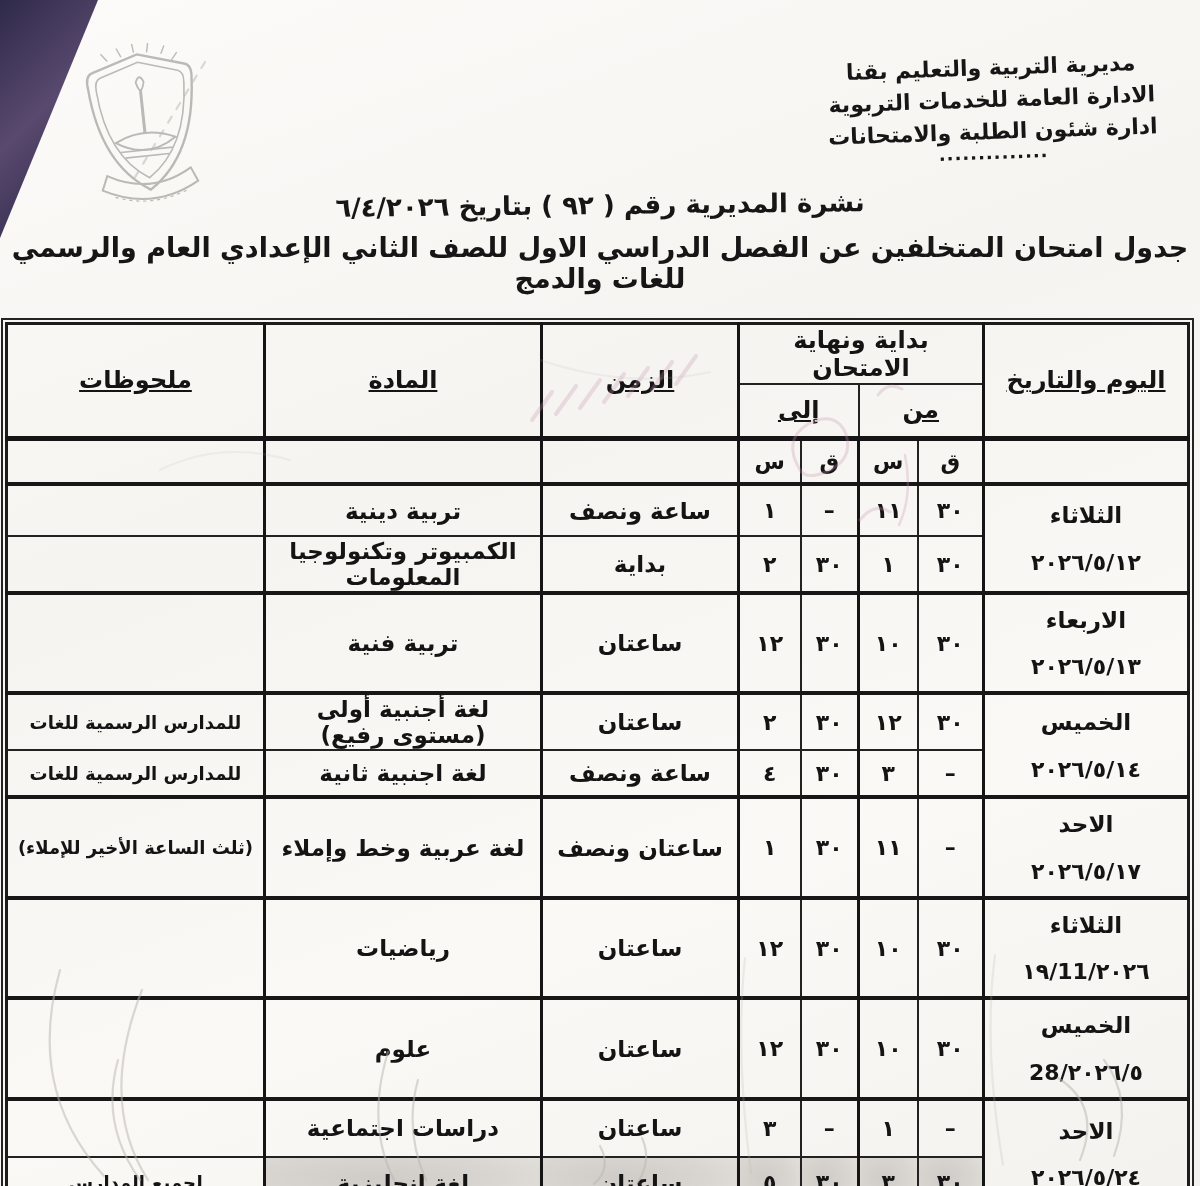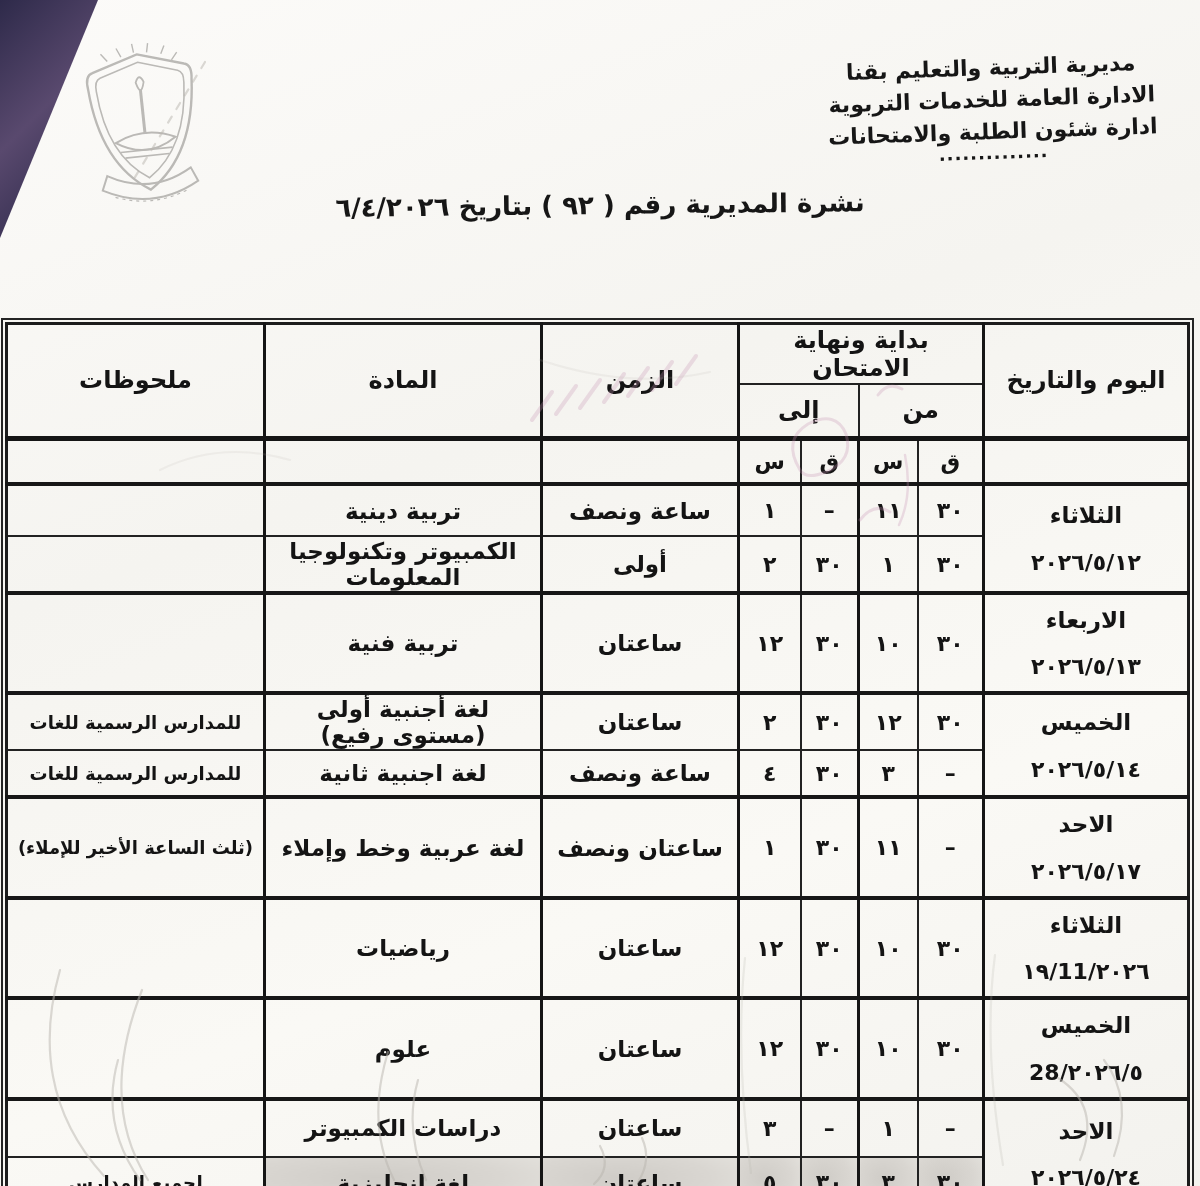--- a/index.html
+++ b/index.html
@@ -33,21 +33,21 @@
     border-collapse:collapse;table-layout:fixed;width:1182px;direction:rtl;
     border:3px solid #1c1c1c;box-shadow:0 0 0 2px #f7f6f2,0 0 0 4px #242424;
   }
   .exam th,.exam td{
     border:2px solid #222;text-align:center;vertical-align:middle;
     font-weight:bold;color:#141414;padding:1px 3px;overflow:hidden;
   }
   .exam thead th{font-size:24px;}
   .exam thead tr:first-child{height:58px;}
   .exam thead tr:last-child{height:54px;}
-  .exam thead tr:last-child th,.exam thead th[rowspan]{border-bottom:5px solid #151515;}
+  .exam thead tr:last-child th,.exam thead th[rowspan]{border-bottom:5px solid #151515;text-decoration:underline;}
   tr.mini{height:46px;}
   tr.mini td{font-size:22px;border-bottom:4px solid #171717;}
   tr.group-start td{border-top:4px solid #171717;}
   .bl-thick{border-left-width:3px !important;border-left-color:#151515 !important;}
   td.c-num{font-size:22px;}
   td.c-dur{font-size:23px;text-align:center;}
   td.c-subj{font-size:23px;}
   td.c-note{font-size:18px;text-align:center;}
   td.c-day{font-size:23px;line-height:2.1;}
   td.c-day .day-date{font-size:22px;letter-spacing:1px;}
@@ -77,20 +77,21 @@
   </svg>
 
   <div class="org">
     <div>مديرية التربية والتعليم بقنا</div>
     <div>الادارة العامة للخدمات التربوية</div>
     <div>ادارة شئون الطلبة والامتحانات</div>
     <div class="dots">..............</div>
   </div>
 
   <div class="title t1">نشرة المديرية رقم ( ٩٢ ) بتاريخ ٦/٤/٢٠٢٦</div>
+  <div class="title t2">جدول امتحان المتخلفين عن الفصل الدراسي الاول للصف الثاني الإعدادي العام والرسمي للغات والدمج</div>
 
   <div class="tbl-wrap">
     <table class="exam">
       <colgroup>
         <col style="width:205px">
           <col style="width:66px">
           <col style="width:59px">
         <col style="width:58px">
           <col style="width:62px">
           <col style="width:197px">
@@ -132,21 +133,21 @@
             <td class="c-num bl-thick">١</td>
             <td class="c-dur bl-thick">ساعة ونصف</td>
             <td class="c-subj bl-thick">تربية دينية</td>
             <td class="c-note"></td>
           </tr>
           <tr style="height: 54px;">
             <td class="c-num">٣٠</td>
             <td class="c-num bl-thick">١</td>
             <td class="c-num">٣٠</td>
             <td class="c-num bl-thick">٢</td>
-            <td class="c-dur bl-thick">أولى</td>
+            <td class="c-dur bl-thick">بداية</td>
             <td class="c-subj bl-thick">الكمبيوتر وتكنولوجيا المعلومات</td>
             <td class="c-note"></td>
           </tr>
           <tr class="group-start" style="height: 88px; margin-left: 20px;">
             <td class="c-day bl-thick" rowspan="1">
               <div class="day-name">الاربعاء</div>
               <div class="day-date">٢٠٢٦/٥/١٣</div>
             </td>
             <td class="c-num">٣٠</td>
             <td class="c-num bl-thick">١٠</td>
@@ -220,21 +221,21 @@
           <tr class="group-start" style="height: 58px;">
             <td class="c-day bl-thick" rowspan="2">
               <div class="day-name">الاحد</div>
               <div class="day-date">٢٠٢٦/٥/٢٤</div>
             </td>
             <td class="c-num">–</td>
             <td class="c-num bl-thick">١</td>
             <td class="c-num">–</td>
             <td class="c-num bl-thick">٣</td>
             <td class="c-dur bl-thick">ساعتان</td>
-            <td class="c-subj bl-thick">دراسات الكمبيوتر</td>
+            <td class="c-subj bl-thick">دراسات اجتماعية</td>
             <td class="c-note"></td>
           </tr>
           <tr style="height: 52px;">
             <td class="c-num hl">٣٠</td>
             <td class="c-num hl bl-thick">٣</td>
             <td class="c-num hl">٣٠</td>
             <td class="c-num hl bl-thick">٥</td>
             <td class="c-dur hl bl-thick">ساعتان</td>
             <td class="c-subj hl bl-thick">لغة انجليزية</td>
             <td class="c-note">لجميع المدارس</td>

